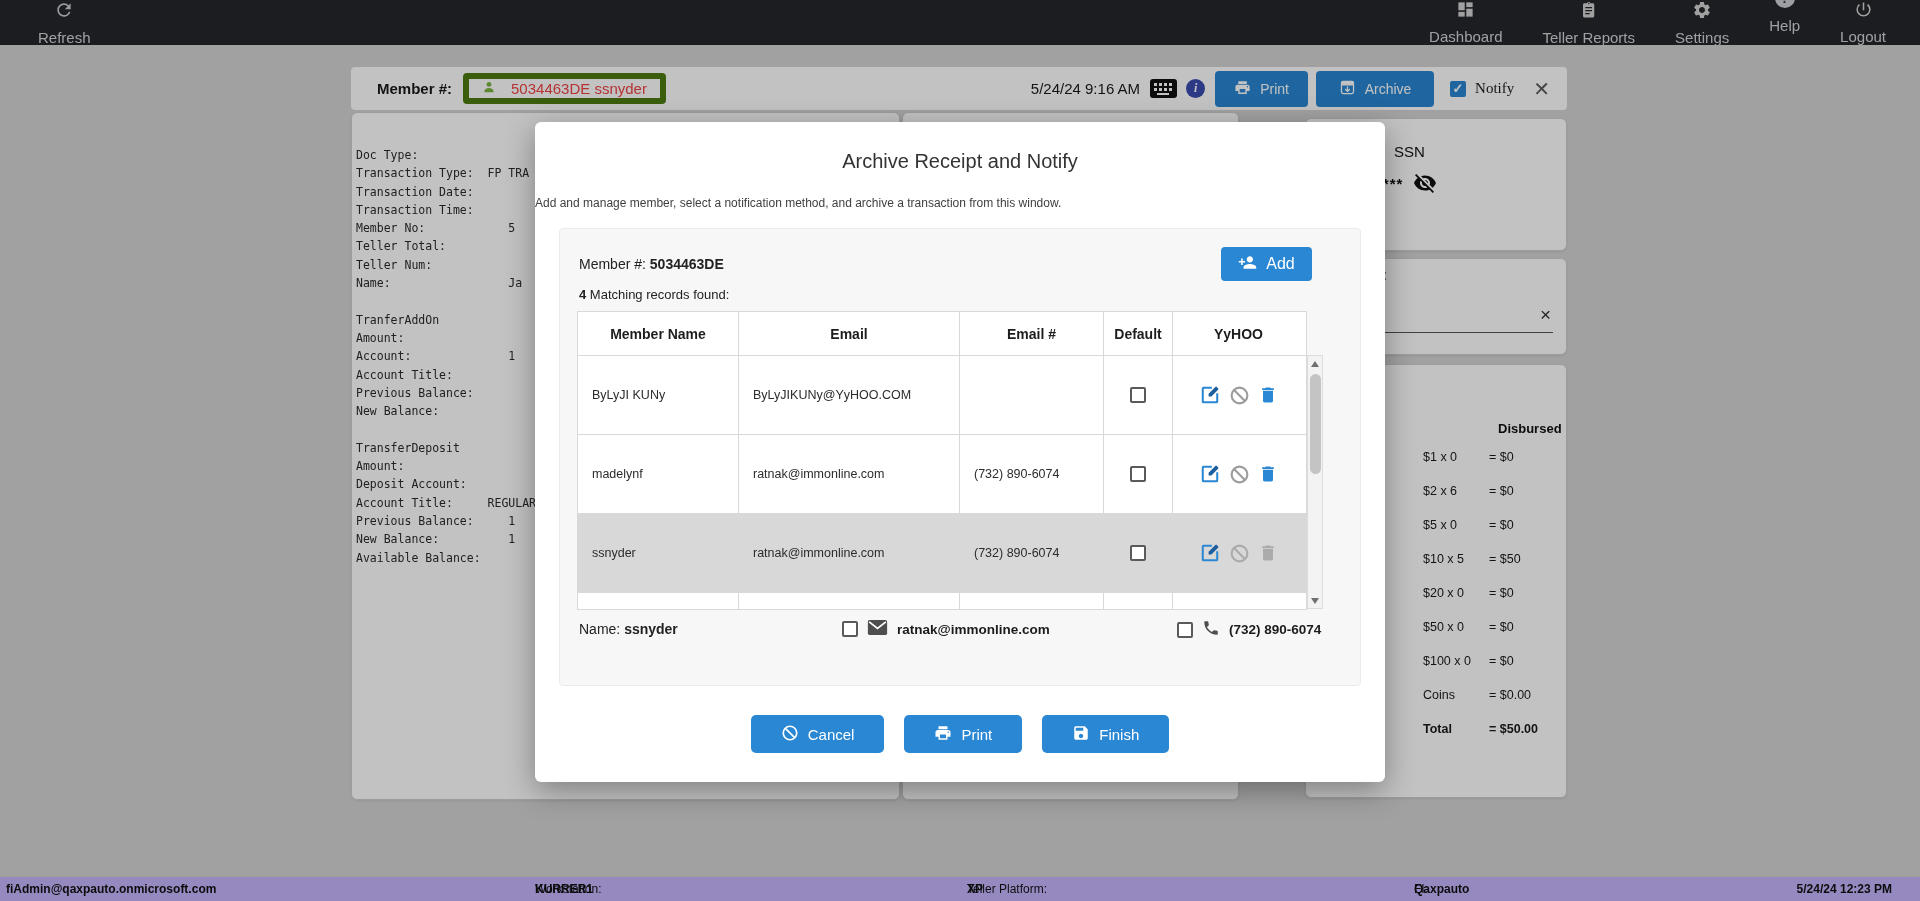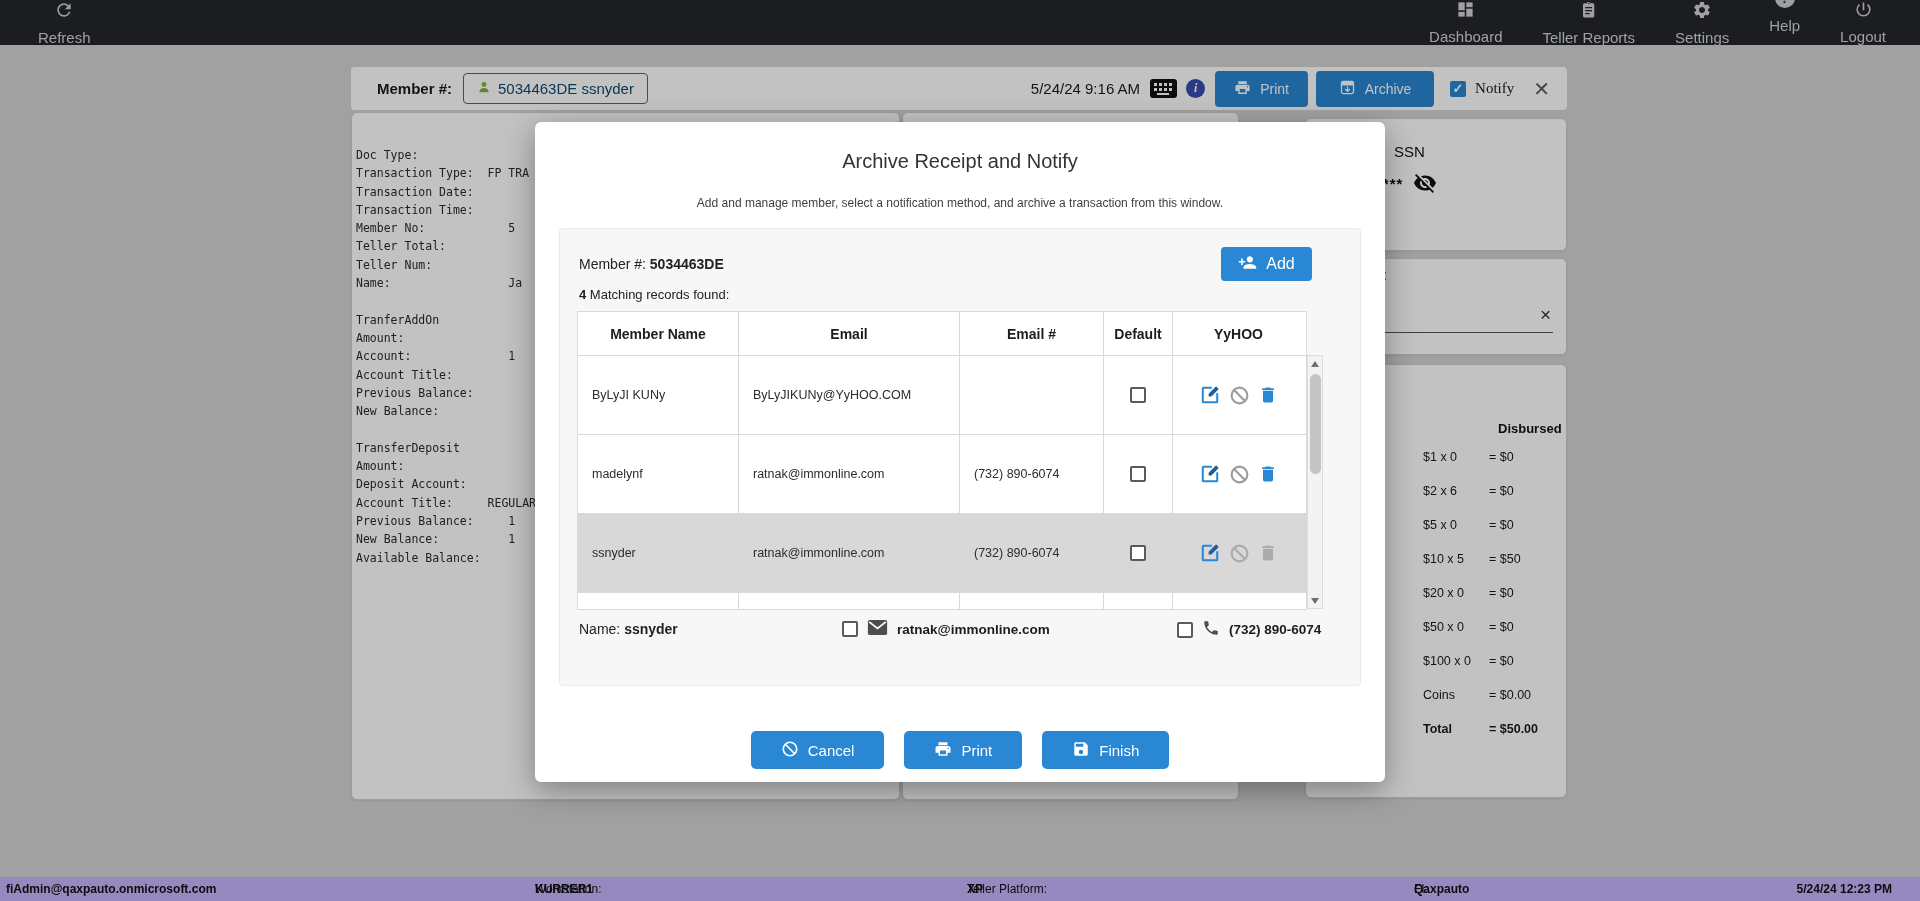--- a/index.html
+++ b/index.html
@@ -13,22 +13,22 @@
   .topbar .item { display:flex; align-items:center; gap:9px; color:#d2d4d7; font-size:15px; cursor:pointer; white-space:nowrap;flex-direction:column; }
   .topbar .nav { margin-left:auto; display:flex; align-items:center; gap:40px; }
   .topbar svg { display:block; }
   .help-circle { width:20px; height:20px; border-radius:50%; background:#cfd2d6; color:#24272b;
                  font-weight:bold; font-size:13px; display:flex; align-items:center; justify-content:center; }
 
   
   .member-bar { position:absolute; left:351px; top:67px; width:1216px; height:43px; background:#fff;
                 border-radius:4px; display:flex; align-items:center; padding:0 13px 0 26px; }
   .member-label { font-weight:bold; font-size:15px; color:#1a1a1a; white-space:nowrap; }
-  .member-btn { margin-left:11px; height:31px; border:1px solid #4d7c0f; border-radius:4px; background:#fff;
-                color:#0c4a6e; font-size:15px; display:flex; align-items:center; gap:7px; padding:0 13px; cursor:pointer; white-space:nowrap; }
+  .member-btn { margin-left:11px; height:31px; border:6px solid #4d7c0f; border-radius:4px; background:#fff;
+                color:#ef4444; font-size:15px; display:flex; align-items:center; gap:15px; padding:0 13px; cursor:pointer; white-space:nowrap; }
   .mb-spacer { flex:1; }
   .mb-date { font-size:15px; color:#1a1a1a; margin-right:10px; white-space:nowrap; }
   .kb-icon { width:27px; height:19px; background:#101010; border-radius:3px; position:relative; }
   .kb-icon i { position:absolute; background:#fff; width:3px; height:3px; }
   .info-badge { width:19px; height:19px; border-radius:50%; background:#3a4db0; color:#fff; font-size:12px;
                 font-weight:bold; font-style:italic; display:flex; align-items:center; justify-content:center;
                 margin:0 10px 0 9px; cursor:pointer; font-family:"Liberation Serif", serif; }
   .btn-blue { background:#2a87d3; color:#fff; border:none; border-radius:4px; font-size:14px;
               display:flex; align-items:center; justify-content:center; gap:9px; cursor:pointer; }
   .mb-print { width:93px; height:36px; }
@@ -63,21 +63,21 @@
   .denom-row { position:absolute; left:0; width:262px; font-size:12.5px; color:#1a1a1a; }
   .denom-row .dl { position:absolute; left:117px; white-space:nowrap; }
   .denom-row .dv { position:absolute; left:183px; white-space:nowrap; }
   .denom-row.total { font-weight:bold; }
 
   
   .backdrop { position:absolute; inset:0; background:rgba(0,0,0,0.24); z-index:50; }
   .modal { position:absolute; left:535px; top:122px; width:850px; height:660px; background:#fff; border-radius:6px;
            box-shadow:0 8px 30px rgba(0,0,0,.35); z-index:60; }
   .modal-title { position:absolute; top:28px; left:0; width:100%; text-align:center; font-size:20px; font-weight:500; color:#333; }
-  .modal-sub { position:absolute; top:74px; left:0; width:100%; text-align:center; font-size:12px; color:#3f3f3f; }
+  .modal-sub { position:absolute; top:74px; left:0; width:100%; text-align:left; font-size:12px; color:#3f3f3f; }
 
   .panel { position:absolute; left:24px; top:106px; width:802px; height:458px; background:#f7f7f7;
            border:1px solid #ebebeb; border-radius:4px; }
   .panel-member { position:absolute; left:19px; top:27px; font-size:14px; color:#222; }
   .panel-member b { font-size:14px; }
   .add-btn { position:absolute; right:48px; top:18px; width:91px; height:34px; font-size:16px; }
   .panel-records { position:absolute; left:19px; top:58px; font-size:13px; color:#222; }
 
   .tablewrap { position:absolute; left:17px; top:82px; width:746px; height:298px; }
   .membertable { position:absolute; left:0; top:0; width:730px; border:1px solid #d9d9d9; background:#fff; }
@@ -105,21 +105,21 @@
   .tri-down { width:0; height:0; border-left:4px solid transparent; border-right:4px solid transparent; border-top:6px solid #6f6f6f; }
   .scroll-thumb { position:absolute; left:1.5px; top:18px; width:11px; height:100px; background:#c4c4c4; border-radius:6px; cursor:grab; }
 
   .sel-row { position:absolute; left:19px; top:390px; width:764px; height:24px; font-size:14px; color:#222; }
   .sel-name { position:absolute; left:0; top:2px; }
   .sel-email { position:absolute; left:263px; top:0; display:flex; align-items:center; gap:9px; }
   .sel-phone { position:absolute; left:598px; top:0; display:flex; align-items:center; gap:9px; }
   .sel-bold { font-weight:bold; color:#1c1c1c; font-size:13.5px; white-space:nowrap; }
 
   .modal-buttons { position:absolute; left:0; top:593px; width:100%; display:flex; justify-content:center; gap:20px; }
-  .modal-buttons .btn-blue { height:38px; font-size:15px; border-radius:5px; padding:0 30px;margin-top:16px; }
+  .modal-buttons .btn-blue { height:38px; font-size:15px; border-radius:5px; padding:0 30px; }
 
   
   .statusbar { position:absolute; left:0; bottom:0; width:1920px; height:25px; background:#c4b5fd; border-top:1px solid #cfcfcf;
                font-size:12px; color:#111; }
   .statusbar span { position:absolute; top:0; line-height:24px; white-space:nowrap; }
   .st-user { left:6px; font-weight:bold; }
   .st-ws { left:535px; }
   .st-tp { left:967px; }
   .st-fi { left:1414px; }
   .st-dt { right:28px; font-weight:bold; }

